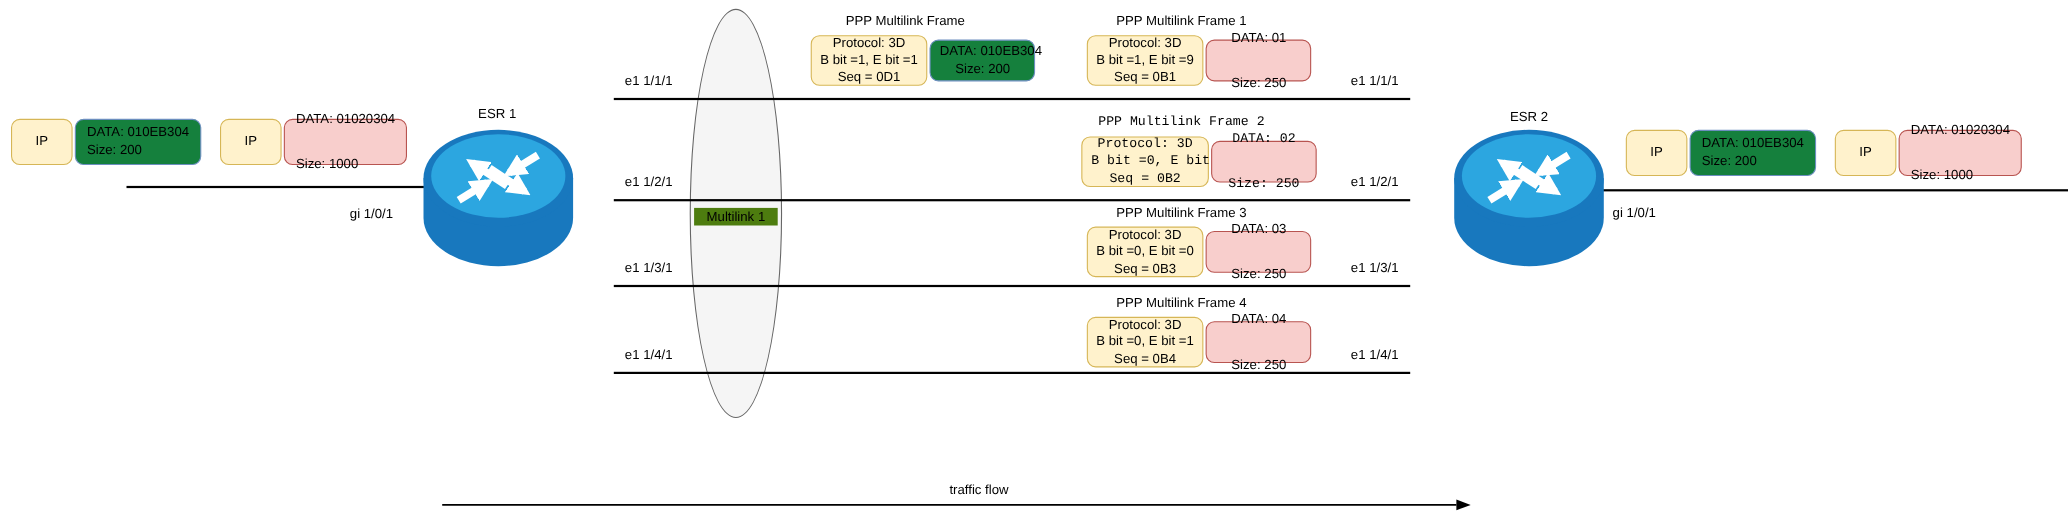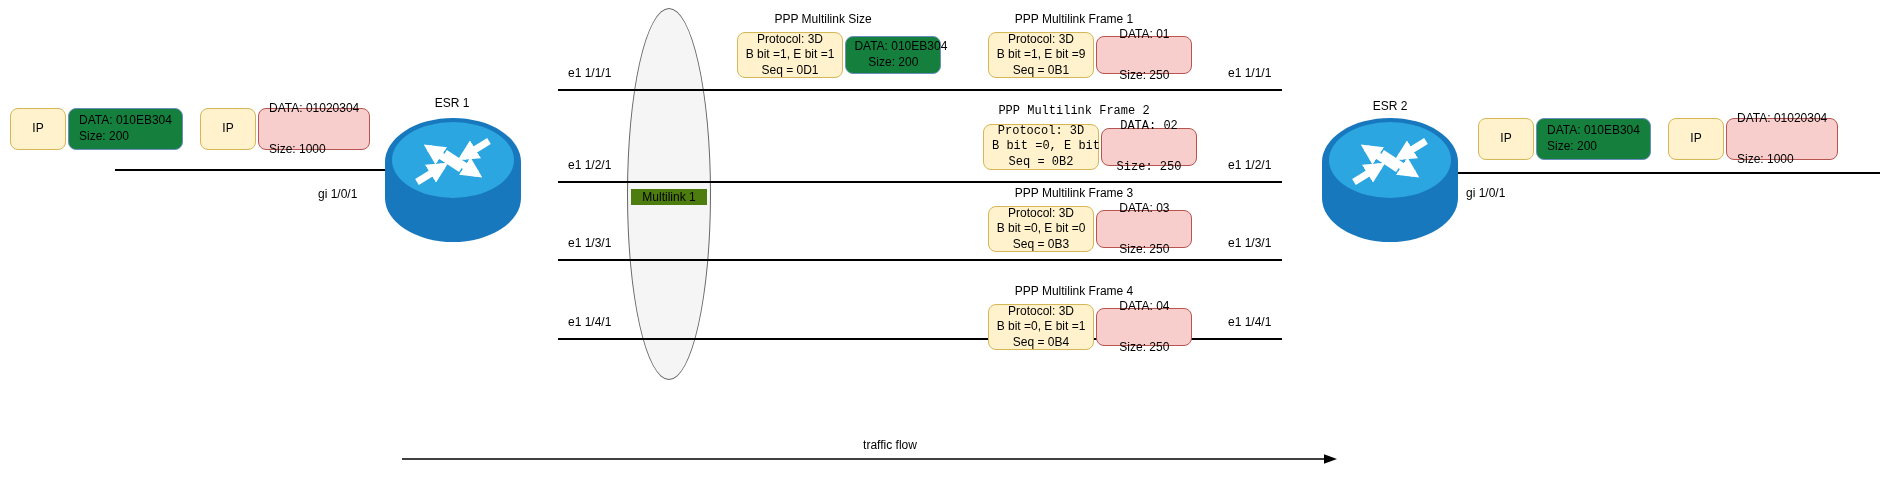--- a/index.html
+++ b/index.html
@@ -96,21 +96,21 @@
   <div class="lbl" style="left:568px;top:158px;">e1 1/2/1</div>
   <div class="lbl" style="left:568px;top:236px;">e1 1/3/1</div>
   <div class="lbl" style="left:568px;top:315px;">e1 1/4/1</div>
 
   <div class="lbl" style="left:1228px;top:66px;">e1 1/1/1</div>
   <div class="lbl" style="left:1228px;top:158px;">e1 1/2/1</div>
   <div class="lbl" style="left:1228px;top:236px;">e1 1/3/1</div>
   <div class="lbl" style="left:1228px;top:315px;">e1 1/4/1</div>
 
   <div class="frame" style="left:712px;top:12px;width:222px;">
-    <div class="title">PPP Multilink Size</div>
+    <div class="title">PPP Multilink Frame</div>
     <div class="row">
       <div class="box yellow proto">
         <span>Protocol: 3D</span>
         <span>B bit =1, E bit =1</span>
         <span>Seq = 0D1</span>
       </div>
       <div class="box blue data">
         <span>DATA: 010EB304</span>
         <span>Size: 200</span>
       </div>
@@ -155,21 +155,21 @@
         <span>B bit =0, E bit =0</span>
         <span>Seq = 0B3</span>
       </div>
       <div class="box red data">
         <span>DATA: 03</span>
         <span>Size: 250</span>
       </div>
     </div>
   </div>
 
-  <div class="frame" style="left:966px;top:284px;width:216px;">
+  <div class="frame" style="left:966px;top:268px;width:216px;">
     <div class="title">PPP Multilink Frame 4</div>
     <div class="row">
       <div class="box yellow proto">
         <span>Protocol: 3D</span>
         <span>B bit =0, E bit =1</span>
         <span>Seq = 0B4</span>
       </div>
       <div class="box red data">
         <span>DATA: 04</span>
         <span>Size: 250</span>

